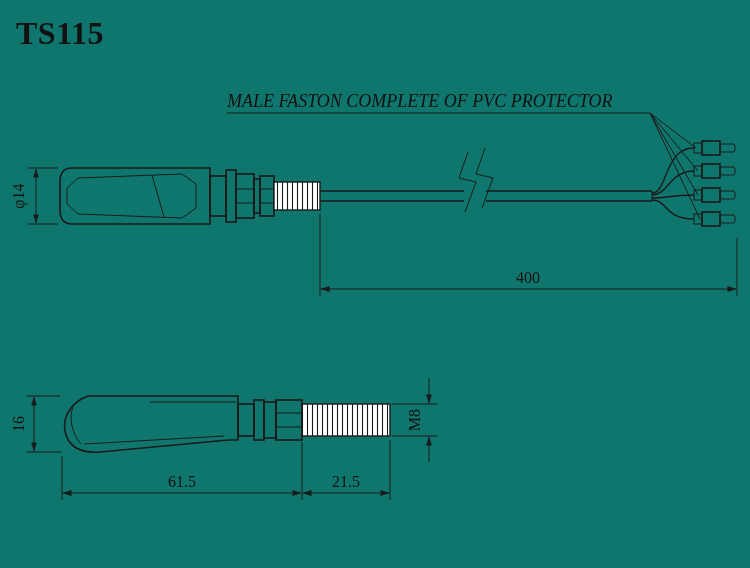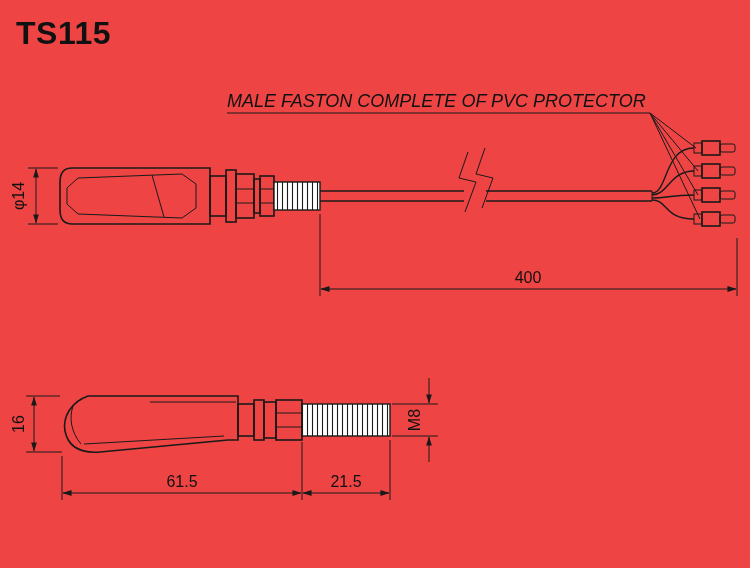--- a/index.html
+++ b/index.html
@@ -1,20 +1,20 @@
 <!DOCTYPE html>
 <html><head>
 <meta charset="utf-8">
 <style>
   html,body{margin:0;padding:0;background:#ffffff;}
   .canvas{
     position:relative;
     width:750px;height:568px;
-    background:#ef4444;
-    font-family:Liberation Sans, sans-serif;
+    background:#0f766e;
+    font-family:Liberation Serif, serif;
     overflow:hidden;
   }
   svg{display:block;}
   svg text{fill:#111111;}
   .t-title{font-size:32px;font-weight:bold;letter-spacing:0.5px;}
   .t-label{font-size:18px;font-style:italic;}
   .t-dim{font-size:16px;}
   .outline{fill:none;stroke:#1a1a1a;stroke-width:1.6;}
   .thin{fill:none;stroke:#1a1a1a;stroke-width:1;}
   .dim{fill:none;stroke:#1a1a1a;stroke-width:1;}

